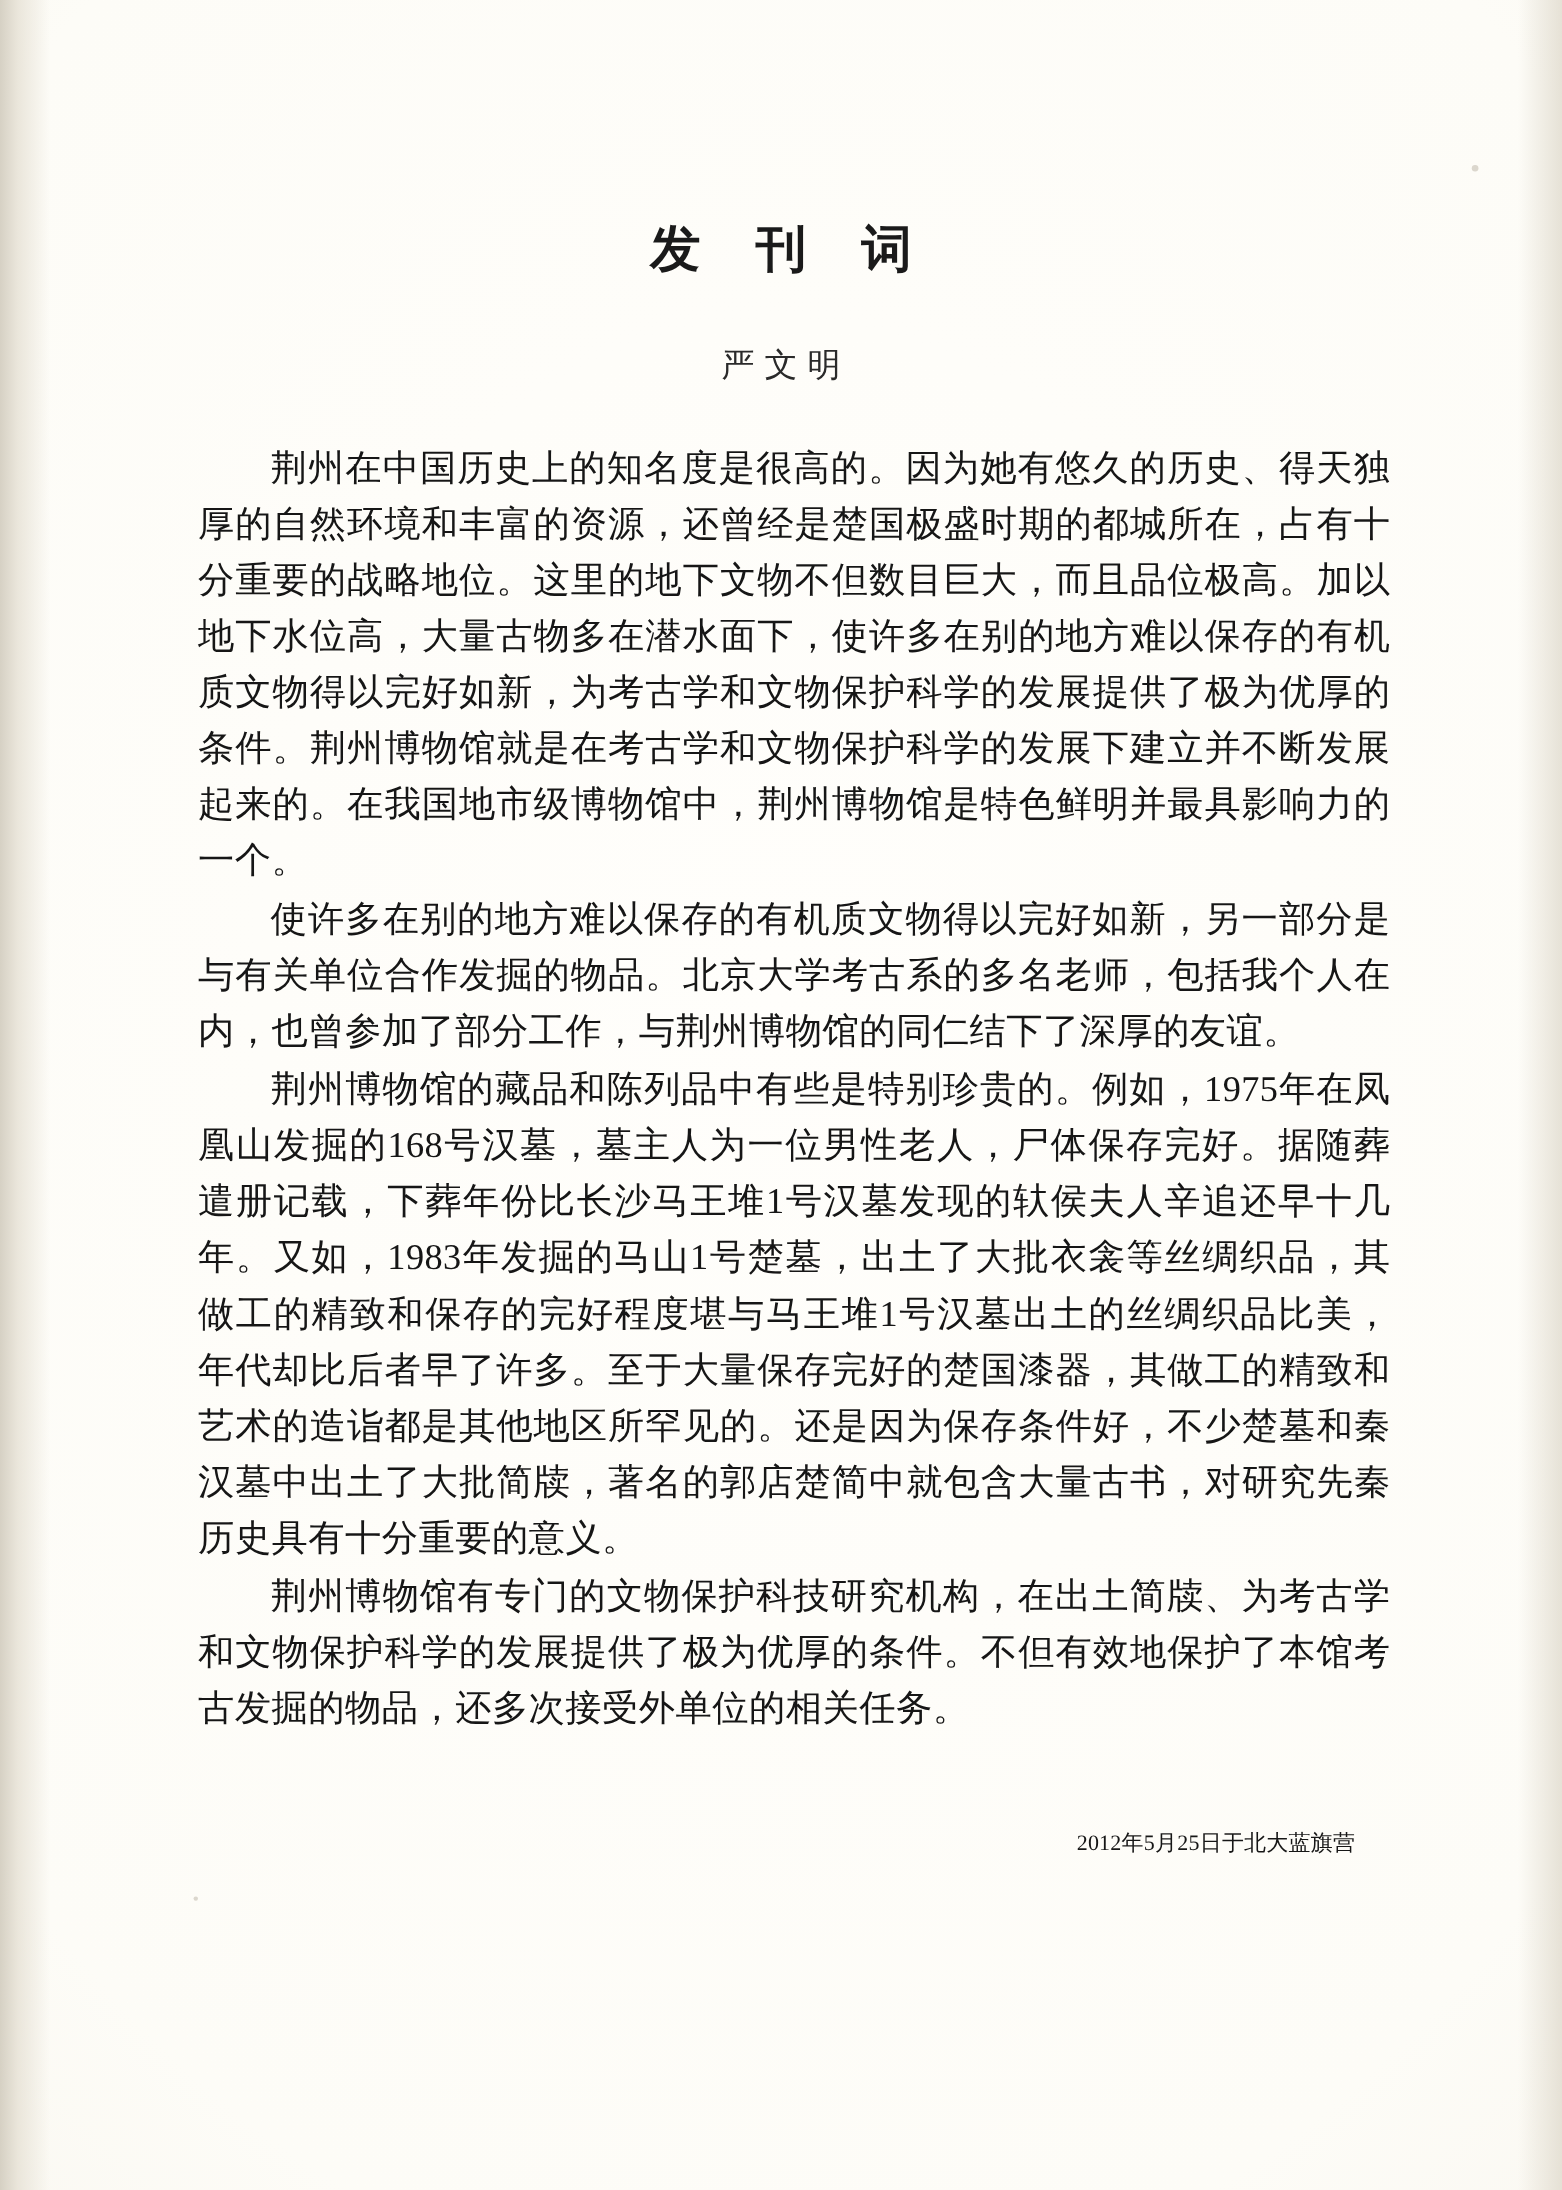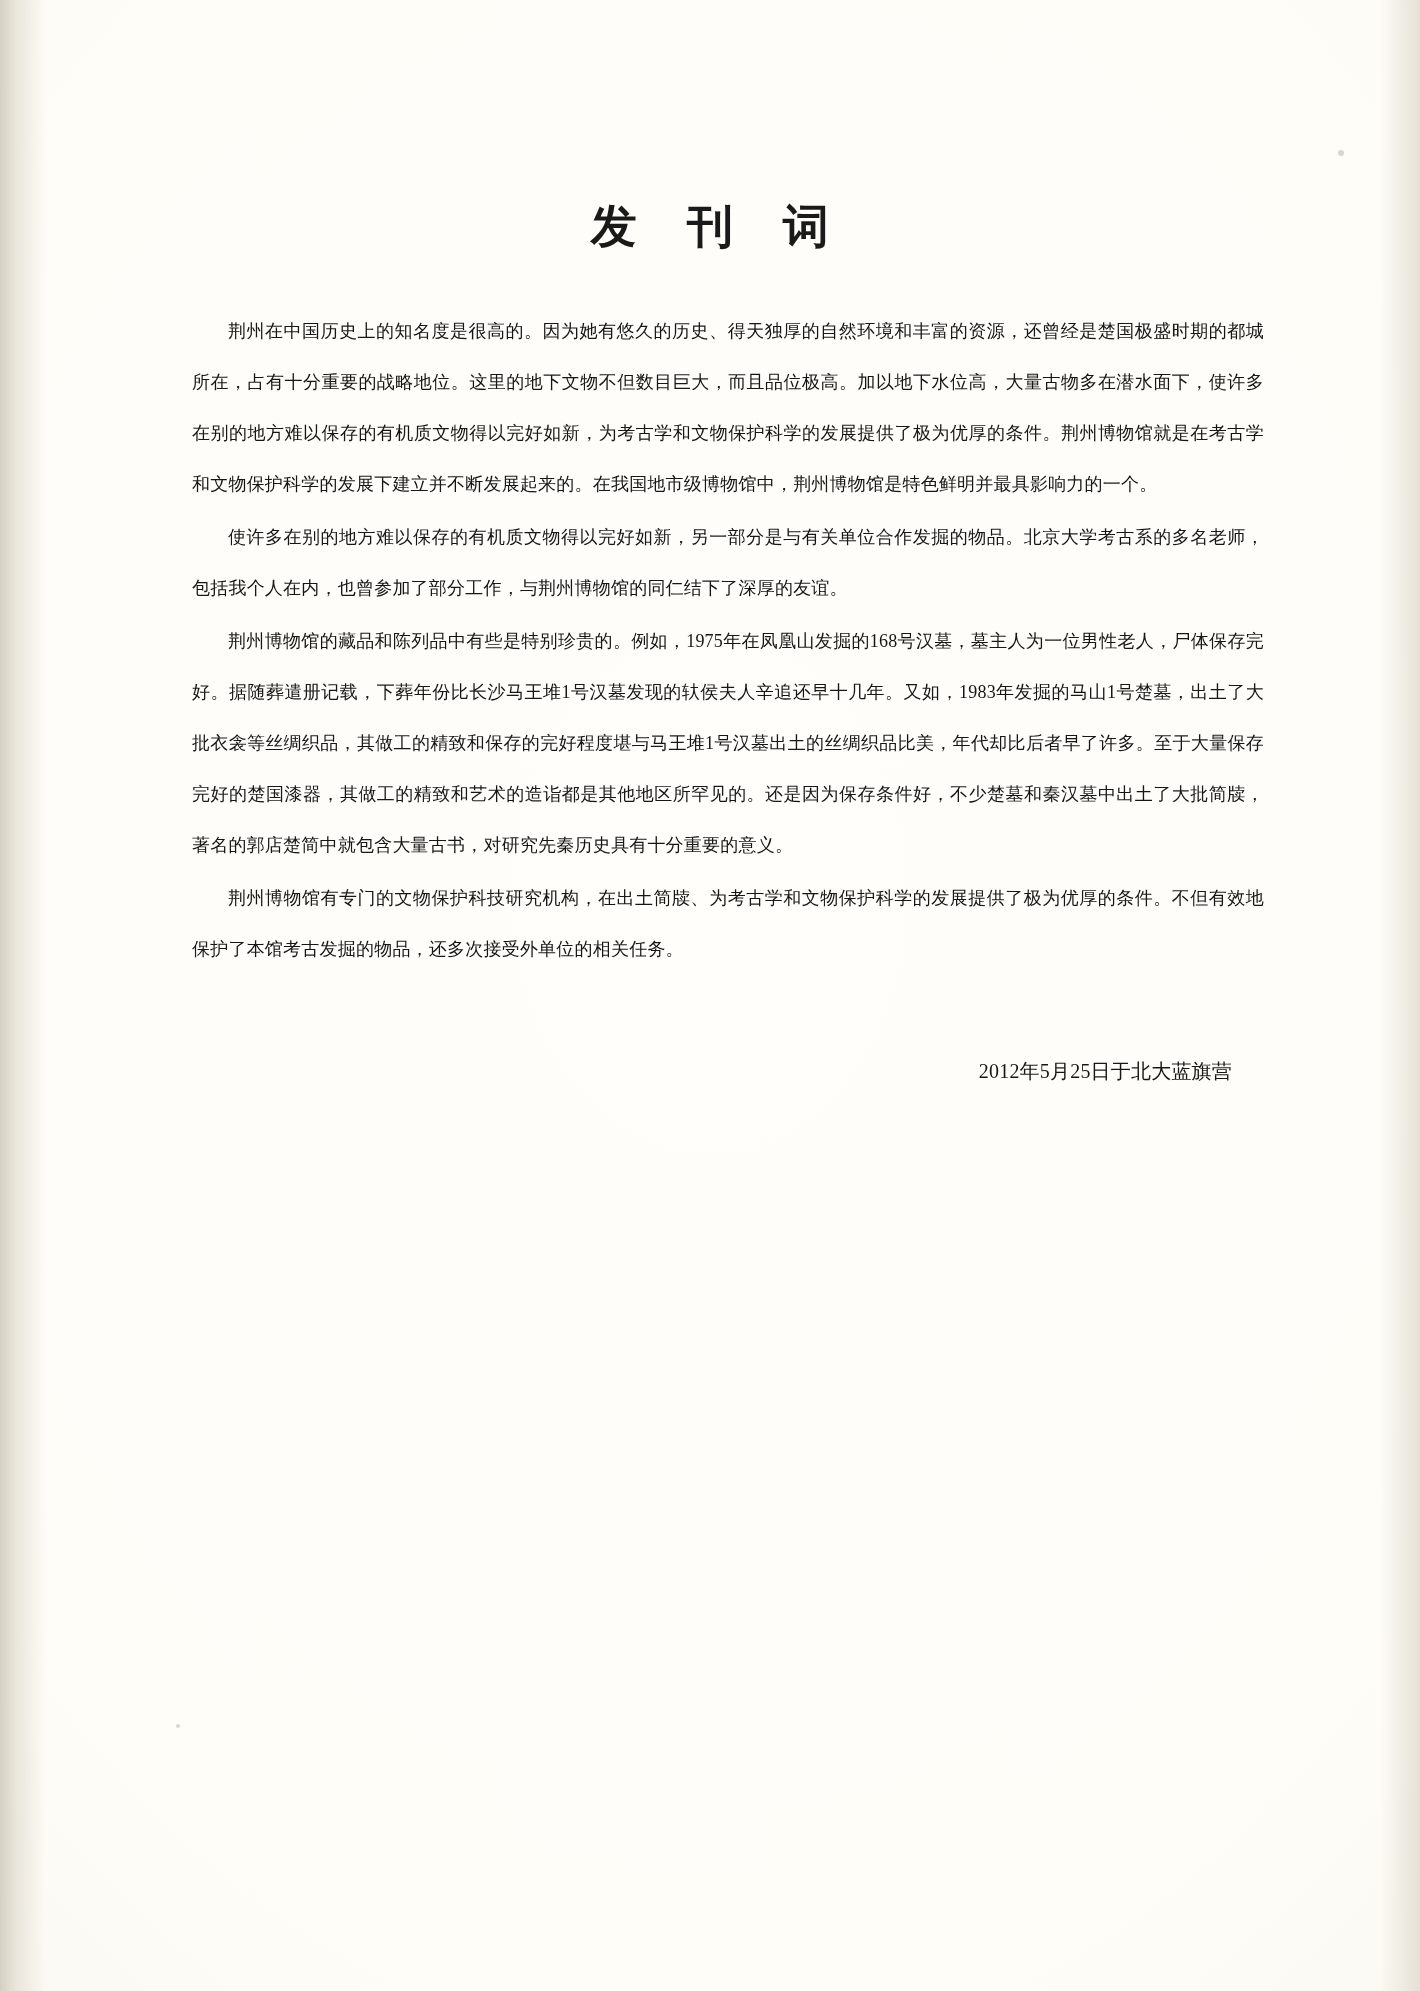--- a/index.html
+++ b/index.html
@@ -72,22 +72,22 @@
 
   .body-text {
     margin: 0;
     padding-top: 48px;
     padding-left: 56px;
     padding-right: 36px;
     color: #181818;
   }
 
   .para {
-    margin: 0 0 2px 16px;
-    font-size: 18px;
+    margin: 0 0 2px 4px;
+    font-size: 33px;
     line-height: 51px;
     text-indent: 2em;
     text-align: justify;
     text-justify: inter-character;
     letter-spacing: 0.012em;
     color: #161616;
   }
 
   .signoff {
     margin: 12px;
@@ -112,20 +112,21 @@
 <body>
 
 <div class="page">
   <div class="speck" style="left:1338px; top:150px; width:6px; height:6px;"></div>
   <div class="speck" style="left:176px; top:1724px; width:4px; height:4px;"></div>
 
   <div class="sheet">
 
     <h1 class="doc-title">发 刊 词</h1>
 
+    <div class="doc-author">严文明</div>
 
     <div class="body-text">
       <p class="para">荆州在中国历史上的知名度是很高的。因为她有悠久的历史、得天独厚的自然环境和丰富的资源，还曾经是楚国极盛时期的都城所在，占有十分重要的战略地位。这里的地下文物不但数目巨大，而且品位极高。加以地下水位高，大量古物多在潜水面下，使许多在别的地方难以保存的有机质文物得以完好如新，为考古学和文物保护科学的发展提供了极为优厚的条件。荆州博物馆就是在考古学和文物保护科学的发展下建立并不断发展起来的。在我国地市级博物馆中，荆州博物馆是特色鲜明并最具影响力的一个。</p>
       <p class="para">使许多在别的地方难以保存的有机质文物得以完好如新，另一部分是与有关单位合作发掘的物品。北京大学考古系的多名老师，包括我个人在内，也曾参加了部分工作，与荆州博物馆的同仁结下了深厚的友谊。</p>
       <p class="para">荆州博物馆的藏品和陈列品中有些是特别珍贵的。例如，1975年在凤凰山发掘的168号汉墓，墓主人为一位男性老人，尸体保存完好。据随葬遣册记载，下葬年份比长沙马王堆1号汉墓发现的轪侯夫人辛追还早十几年。又如，1983年发掘的马山1号楚墓，出土了大批衣衾等丝绸织品，其做工的精致和保存的完好程度堪与马王堆1号汉墓出土的丝绸织品比美，年代却比后者早了许多。至于大量保存完好的楚国漆器，其做工的精致和艺术的造诣都是其他地区所罕见的。还是因为保存条件好，不少楚墓和秦汉墓中出土了大批简牍，著名的郭店楚简中就包含大量古书，对研究先秦历史具有十分重要的意义。</p>
       <p class="para">荆州博物馆有专门的文物保护科技研究机构，在出土简牍、为考古学和文物保护科学的发展提供了极为优厚的条件。不但有效地保护了本馆考古发掘的物品，还多次接受外单位的相关任务。</p>
     </div>
 
     <div class="signoff">2012年5月25日于北大蓝旗营</div>
 

